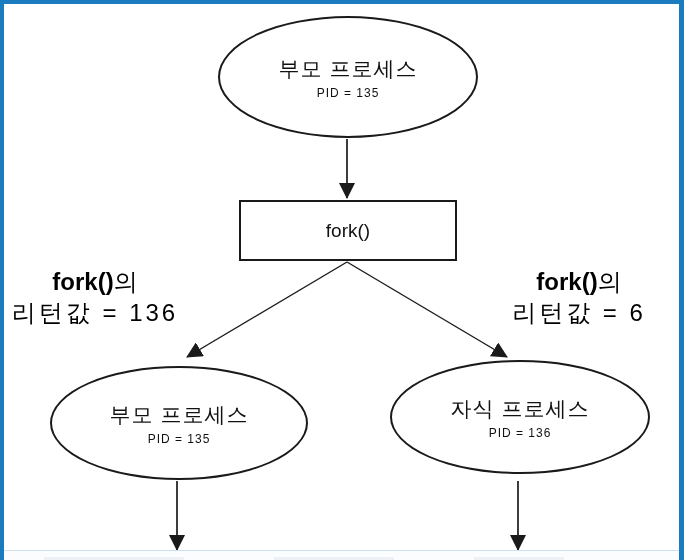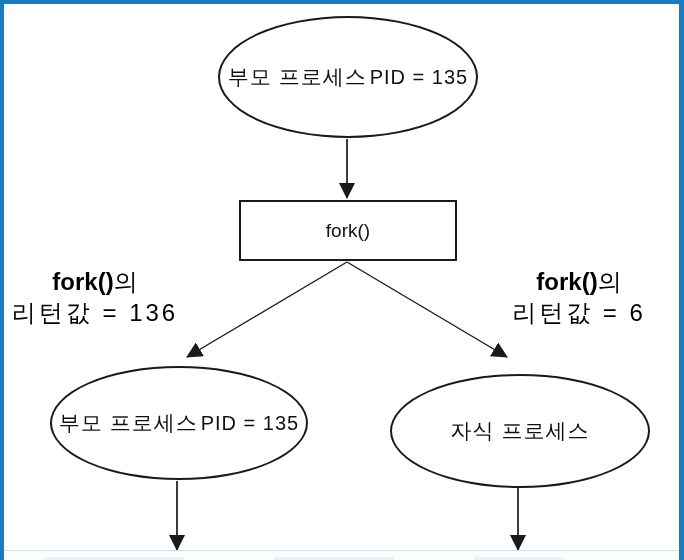--- a/index.html
+++ b/index.html
@@ -24,29 +24,29 @@
   }
   .connectors{
     position:absolute;left:-4px;top:-4px;width:684px;height:560px;
     pointer-events:none;
   }
   .node-ellipse{
     position:absolute;
     box-sizing:border-box;
     border:2px solid var(--line);
     border-radius:50%;
-    display:flex;flex-direction:row;align-items:center;justify-content:center;
+    display:flex;flex-direction:column;align-items:center;justify-content:center;
     gap:3px;
     background:#fff;
   }
   .node-ellipse .nm{font-size:21px;letter-spacing:1px;}
-  .node-ellipse .pid{font-size:20px;letter-spacing:1px;}
+  .node-ellipse .pid{font-size:12px;letter-spacing:1px;}
   .ellipse-top   {left:214px;top:12px;width:260px;height:122px;}
   .ellipse-left  {left:46px; top:362px;width:258px;height:114px;}
-  .ellipse-right {left:386px;top:370px;width:260px;height:114px;}
+  .ellipse-right {left:386px;top:356px;width:260px;height:114px;}
   .fork-box{
     position:absolute;left:235px;top:196px;width:218px;height:61px;
     box-sizing:border-box;
     border:2px solid var(--line);
     display:flex;align-items:center;justify-content:center;
     font-size:19px;
     background:#fff;
   }
   .ret-label{
     position:absolute;
@@ -109,20 +109,21 @@
     <div class="l2">리턴값 = 6</div>
   </div>
 
   <div class="node-ellipse ellipse-left">
     <div class="nm">부모 프로세스</div>
     <div class="pid">PID = 135</div>
   </div>
 
   <div class="node-ellipse ellipse-right">
     <div class="nm">자식 프로세스</div>
+    <div class="pid">PID = 136</div>
   </div>
 
   <div class="bottom-strip">
     <div class="seg seg-a"></div>
     <div class="seg seg-b"></div>
     <div class="seg seg-c"></div>
   </div>
 
 </div>
 

